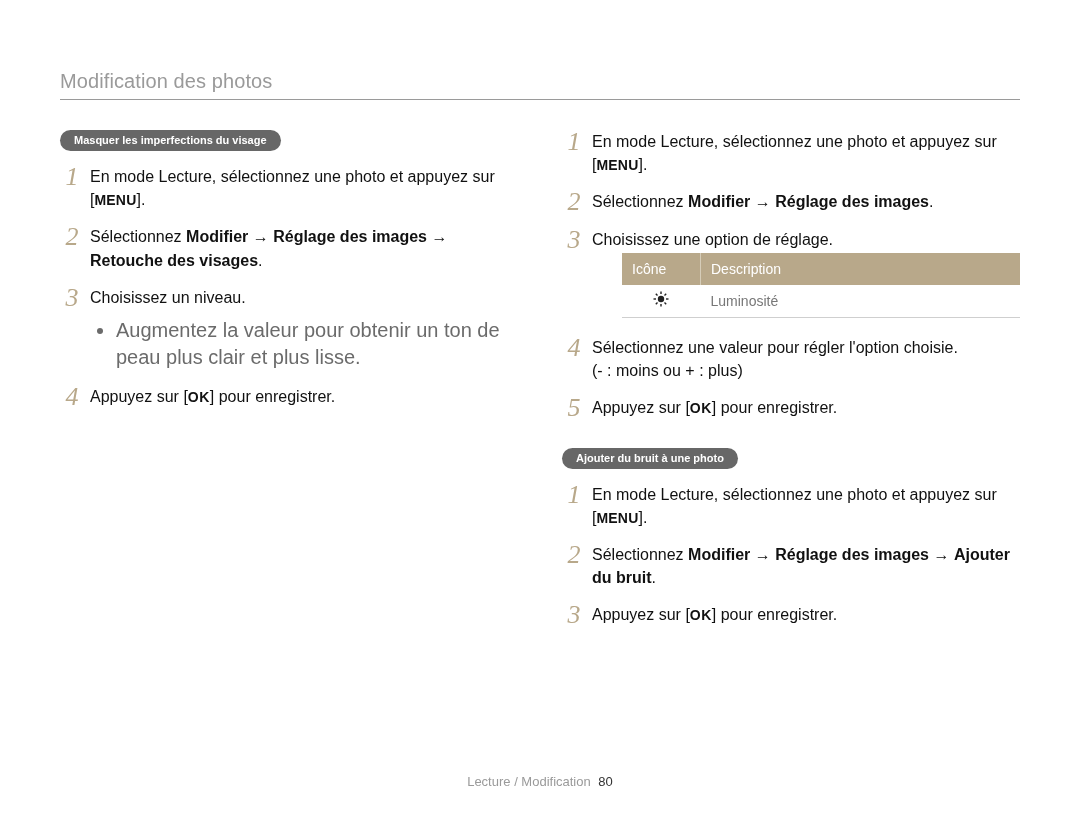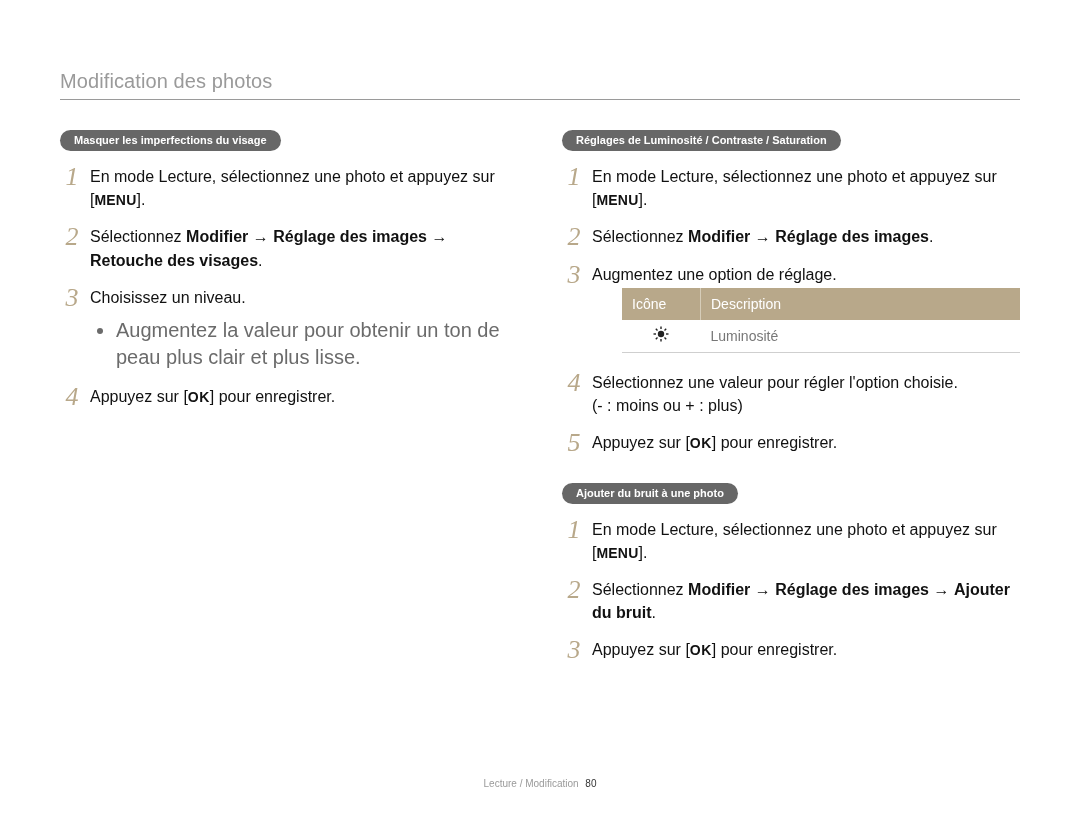--- a/index.html
+++ b/index.html
@@ -135,21 +135,21 @@
     display: inline-block;
     vertical-align: middle;
   }
 
   .footer {
     position: absolute;
     bottom: 26px;
     left: 0;
     width: 100%;
     text-align: center;
-    font-size: 10px;
+    font-size: 13px;
     color: #9a9a9a;
   }
   .footer .pg { color: #333; margin-left: 4px; }
 
   .section + .section { margin-top: 28px; }
 </style>
 </head>
 <body>
 
 <div class="page">
@@ -177,30 +177,29 @@
           <li>
             <span>Appuyez sur [</span><span class="ok-btn">OK</span><span>] pour enregistrer.</span>
           </li>
         </ol>
       </div>
     </div>
 
     <div class="col">
 
       <div class="section">
-        <div class="pill">Réglages de Luminosité / Contraste / Saturation</div>
         <ol class="steps">
           <li>
             <span>En mode Lecture, sélectionnez une photo et appuyez sur [</span><span class="menu-btn">MENU</span><span>].</span>
           </li>
           <li>
             <span>Sélectionnez </span><b>Modifier</b><span> → </span><b>Réglage des images</b><span>.</span>
           </li>
           <li>
-            <span>Augmentez une option de réglage.</span>
+            <span>Choisissez une option de réglage.</span>
 
             <table class="opts">
               <tbody>
                   <tr>
                 <th>Icône</th>
                 <th>Description</th>
               </tr>
               <tr>
                 <td>
                   <span class="icon">

